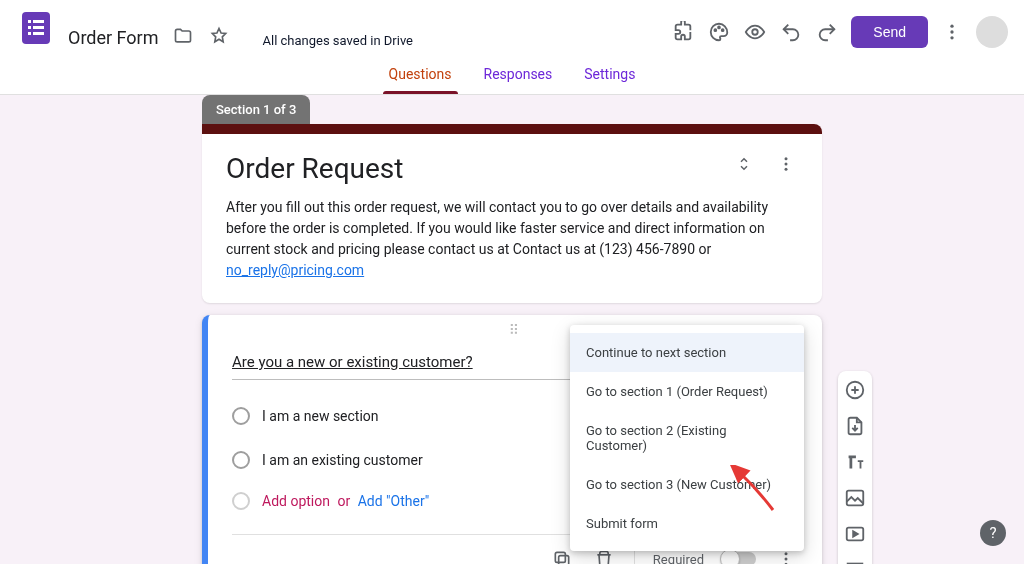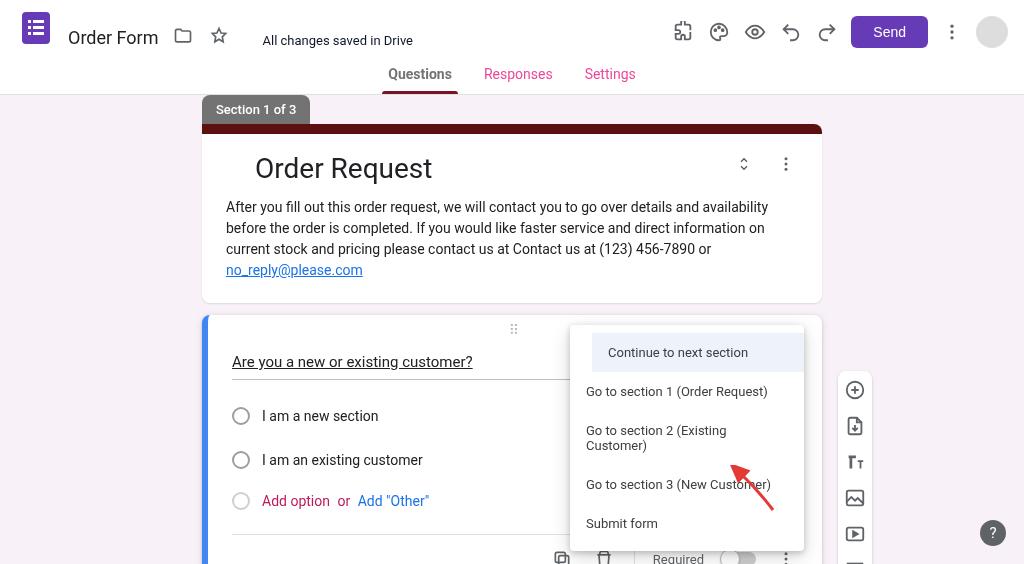--- a/index.html
+++ b/index.html
@@ -12,31 +12,31 @@
   .form-title { font-size: 18px; color: #202124; font-weight: 400; }
   .hdr-icon { width: 24px; height: 24px; display:inline-flex; align-items:center; justify-content:center; color:#5f6368; cursor:pointer; }
   .saved { color:#0f172a; font-size:13px; margin-left: 20px;}
   .hdr-spacer { flex:1; }
   .hdr-actions { display:flex; align-items:center; gap:12px; }
   .send-btn { background:#673ab7; color:#fff; border:none; border-radius:6px; padding:8px 22px; font-size:14px; font-weight:500; cursor:pointer; }
   .avatar { width:32px; height:32px; border-radius:50%; background:#ddd; }
 
   
   .tabs { background:#fff; display:flex; justify-content:center; gap:28px; border-bottom:1px solid #e0e0e0; }
-  .tab { padding: 10px 2px 12px; font-size:14px; color:#ec4899; cursor:pointer; position:relative; }
-  .tab.active { color:#737373; font-weight:700; }
+  .tab { padding: 10px 2px 12px; font-size:14px; color:#6d28d9; cursor:pointer; position:relative; }
+  .tab.active { color:#c2410c; font-weight:400; }
   .tab.active::after { content:""; position:absolute; left:-4px; right:-4px; bottom:0; height:3px; background:#7a1228; border-radius:3px 3px 0 0; }
 
   
   .main { display:flex; justify-content:center; padding: 0 0 60px; position:relative; }
   .column { width: 620px; position:relative; }
 
   .section-tab { background:#737373; color:#fff; font-size:13px; padding:7px 14px; border-radius:8px 8px 0 0; display:inline-block; font-weight:500;}
   .card { background:#fff; border-radius:0 8px 8px 8px; border-top: 10px solid #5c1010; padding: 18px 24px 22px; box-shadow: 0 1px 2px rgba(0,0,0,0.1); position:relative; margin-bottom:12px;}
-  .card-head { display:flex; align-items:flex-start;margin-left:29px; }
+  .card-head { display:flex; align-items:flex-start; }
   .card-title { font-size: 28px; color:#202124; flex:1; font-weight:400;}
   .card-icons { display:flex; gap:18px; color:#5f6368; }
   .card-desc { margin-top:12px; font-size:14px; line-height:1.5; color:#202124; }
   .card-desc a { color:#1a73e8; text-decoration:underline; }
 
   
   .qcard { background:#fff; border-radius:8px; box-shadow: 0 1px 3px rgba(0,0,0,0.15), 0 2px 8px rgba(0,0,0,0.1); position:relative; padding: 10px 24px 8px; border-left: 6px solid #4285f4; }
   .drag-handle { text-align:center; color:#bbb; letter-spacing:2px; font-size:14px; line-height:10px; padding-bottom:8px;}
   .qrow { display:flex; align-items:center; gap:12px; margin-bottom: 14px; text-decoration: underline;}
   .qtext { flex:1; border-bottom:1px solid #bdbdbd; padding: 10px 0 8px; font-size:15px; color:#202124; max-width: 340px;}
@@ -47,21 +47,21 @@
   .add-opt { color:#be185d; }
   .add-other { color:#1a73e8; cursor:pointer; }
   .qfoot { border-top:1px solid #e0e0e0; margin-top:14px; padding-top:10px; display:flex; align-items:center; justify-content:flex-end; gap:18px; color:#5f6368; font-size:13px;}
   .divider-v { width:1px; height:28px; background:#e0e0e0; }
   .toggle { width:34px; height:14px; background:#ccc; border-radius:10px; position:relative; }
   .toggle::after { content:""; width:18px; height:18px; background:#fff; border:1px solid #bbb; border-radius:50%; position:absolute; left:-2px; top:-3px; box-shadow:0 1px 2px rgba(0,0,0,0.2);}
 
   
   .dropdown { position:absolute; background:#fff; border-radius:4px; box-shadow: 0 2px 6px rgba(0,0,0,0.2), 0 6px 20px rgba(0,0,0,0.15); padding: 8px 0; width: 234px; z-index:20; }
   .dd-item { padding: 12px 16px; font-size:13px; color:#3c4043; cursor:pointer; }
-  .dd-item.sel { background:#eef3fb;margin-left:22px; }
+  .dd-item.sel { background:#eef3fb; }
 
   
   .side-toolbar { position:absolute; right:-50px; top:276px; background:#fff; border-radius:8px; box-shadow:0 1px 3px rgba(0,0,0,0.2); padding:8px 6px; display:flex; flex-direction:column; gap:14px; align-items:center;}
   .side-toolbar .hdr-icon { width:22px; height:22px; }
 
   
   .arrow { position:absolute; z-index:30; pointer-events:none; }
 
   
   .help { position:fixed; right:18px; bottom:18px; width:26px; height:26px; border-radius:50%; background:#5f6368; color:#fff; display:flex; align-items:center; justify-content:center; font-size:15px; cursor:pointer;}
@@ -164,21 +164,21 @@
           <span class="hdr-icon">
             <svg viewBox="0 0 24 24" width="18" height="18" fill="#5f6368">
                 <circle cx="12" cy="5" r="2"></circle>
                 <circle cx="12" cy="12" r="2"></circle>
                 <circle cx="12" cy="19" r="2"></circle>
               </svg>
           </span>
         </div>
       </div>
       <div class="card-desc">
-        <span>After you fill out this order request, we will contact you to go over details and availability before the order is completed. If you would like faster service and direct information on current stock and pricing please contact us at Contact us at (123) 456-7890 or </span><a href="#">no_reply@please.com</a>
+        <span>After you fill out this order request, we will contact you to go over details and availability before the order is completed. If you would like faster service and direct information on current stock and pricing please contact us at Contact us at (123) 456-7890 or </span><a href="#">no_reply@pricing.com</a>
       </div>
     </div>
 
     
     <div class="qcard">
       <div class="drag-handle">⠿</div>
       <div class="qrow">
         <div class="qtext">Are you a new or existing customer?</div>
       </div>
 

